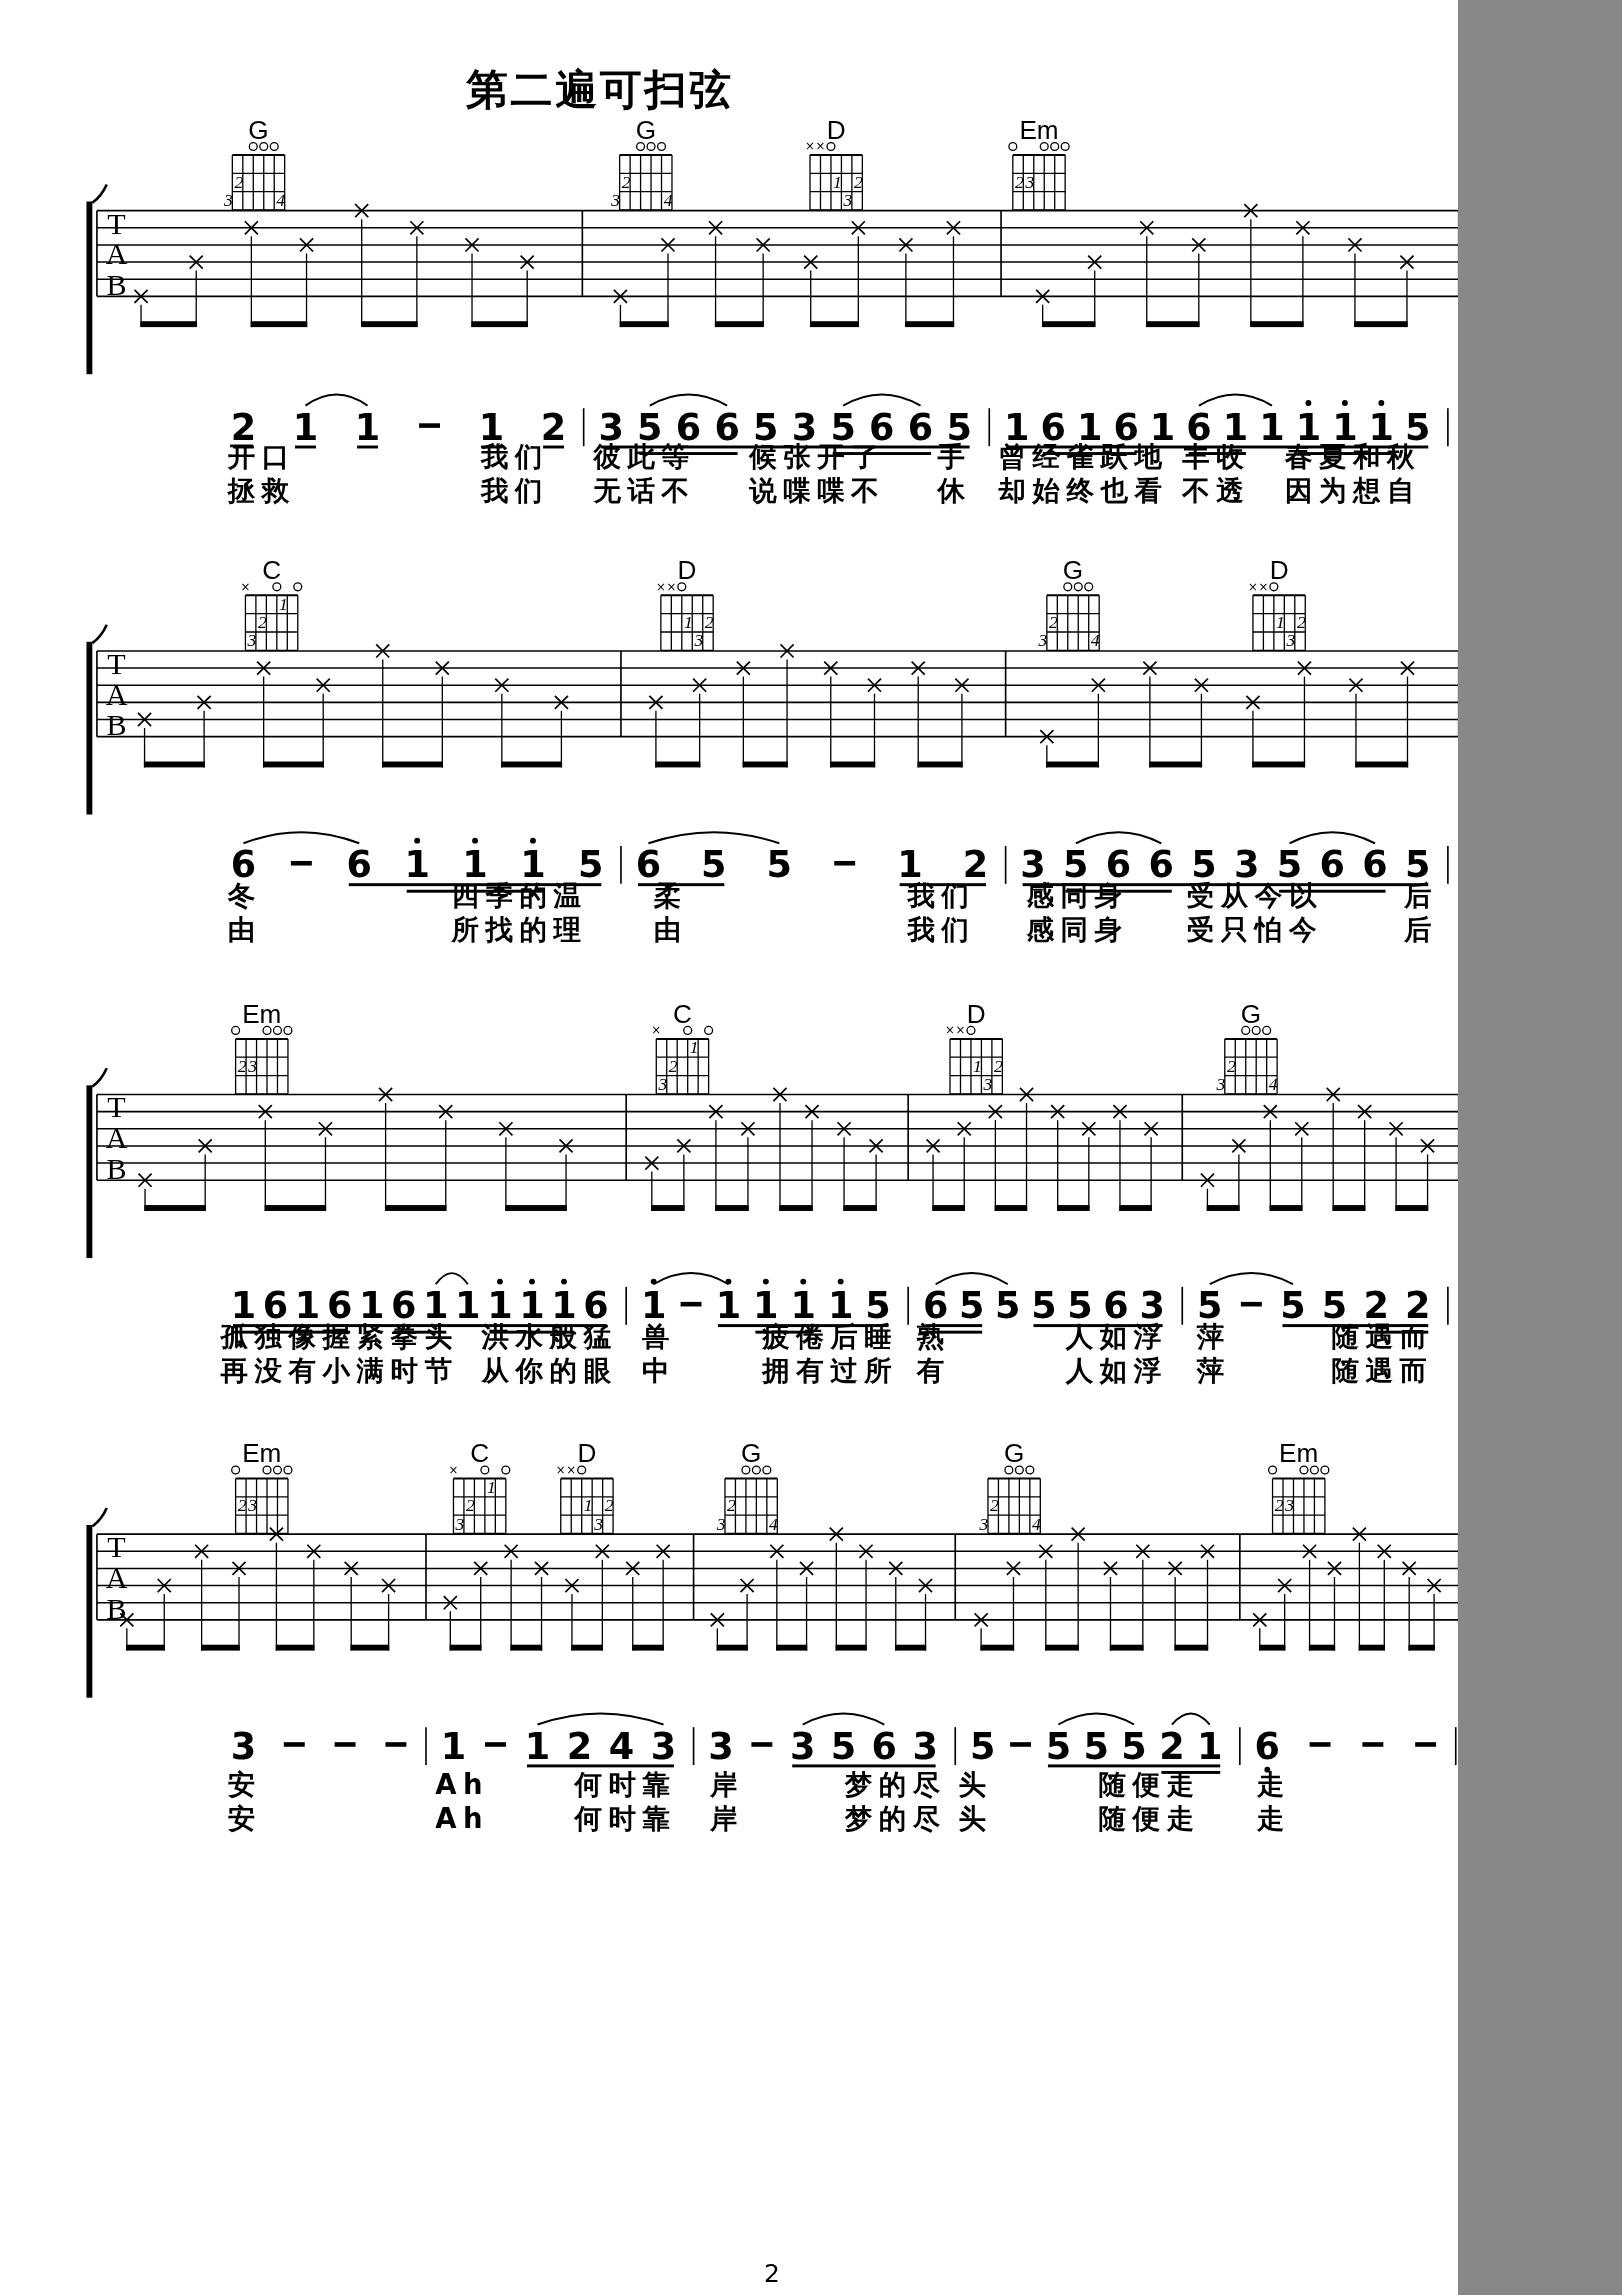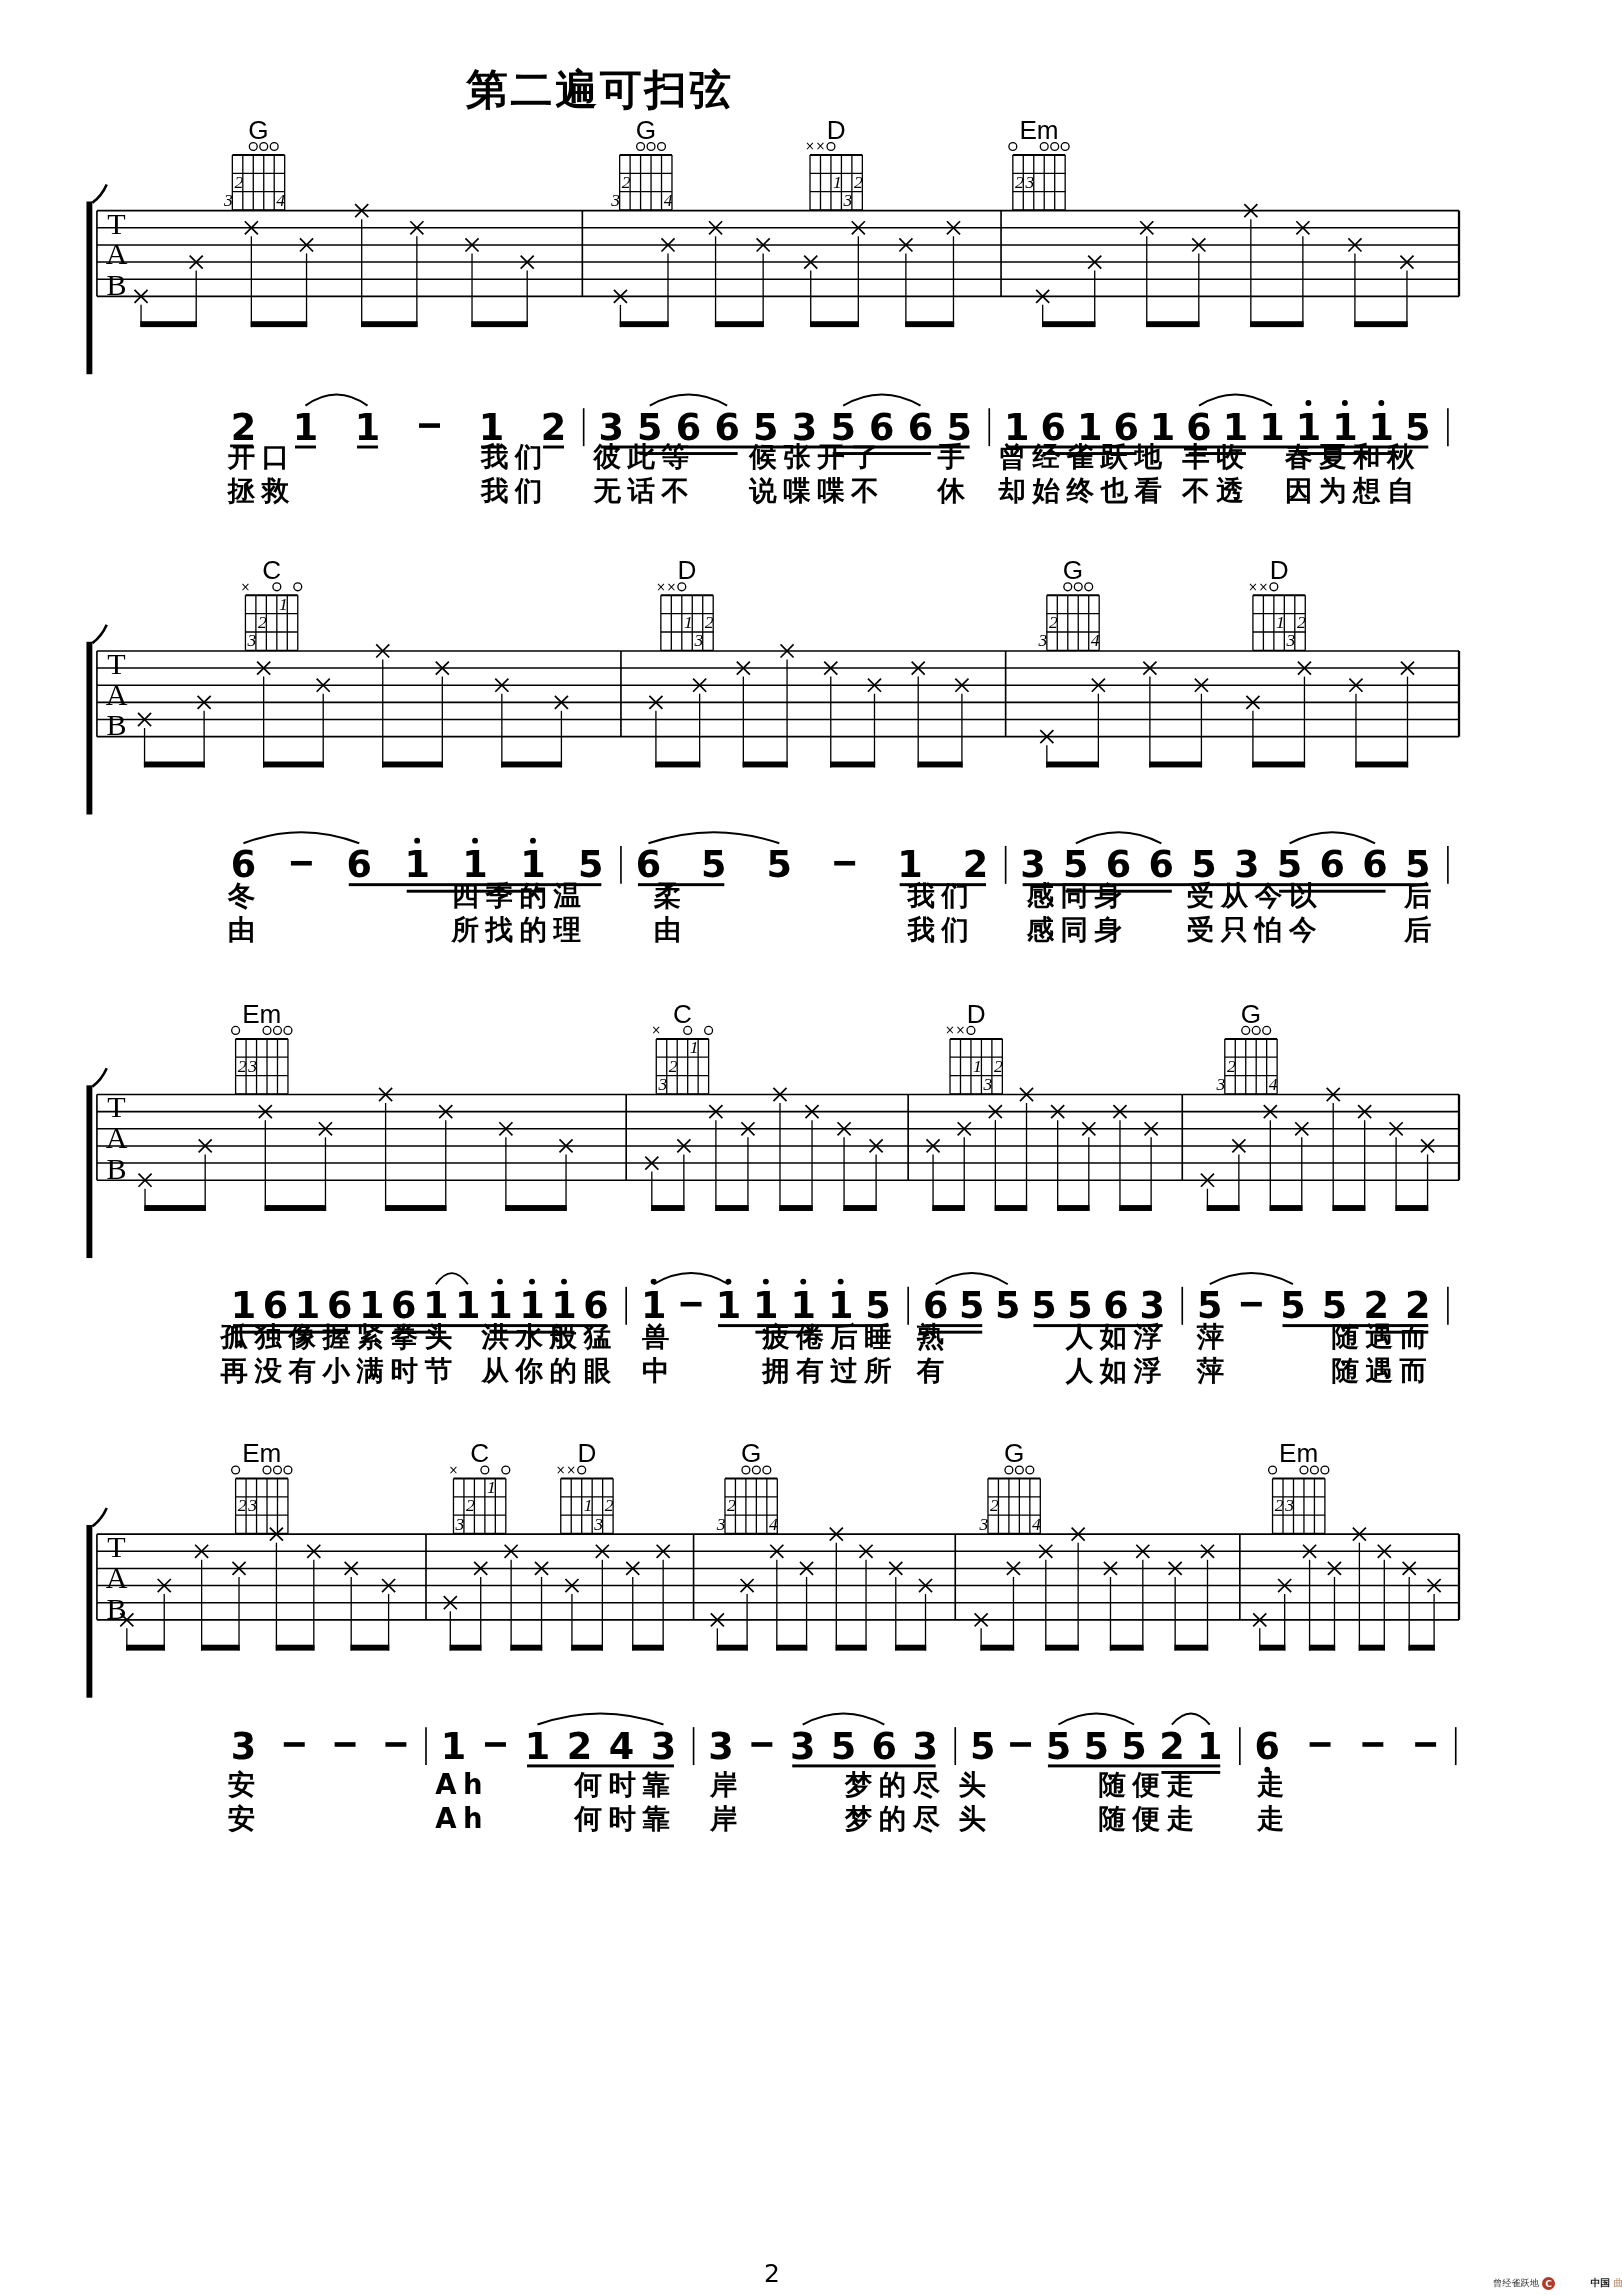--- a/index.html
+++ b/index.html
@@ -1,16 +1,16 @@
 <!DOCTYPE html>
 <html style="font-size:10.5px"><head>
 <meta charset="utf-8">
 <style>
   html,body{margin:0;padding:0;background:#888;}
-  .page{position:relative;width:1622px;height:2295px;background:#ffffff;overflow:hidden;
+  .page{position:relative;width:1458px;height:2295px;background:#ffffff;overflow:hidden;
         font-family:"DejaVu Sans", sans-serif;color:#000;}
   .title{position:absolute;left:466px;top:62px;font-size:42px;font-weight:bold;letter-spacing:2.6px;}
   #score{position:absolute;left:0;top:0;}
   .pageno{position:absolute;left:746px;top:2259px;width:52px;text-align:center;font-size:25px;}
   .watermark{position:absolute;left:1493px;top:2277px;display:flex;align-items:center;gap:3.3px;
              font-size:9.2px;color:#333;white-space:nowrap;}
   .logo{display:inline-block;width:13px;height:13px;border-radius:50%;background:#b23b28;color:#fff;
         font-size:9.2px;font-weight:bold;text-align:center;line-height:13px;}
   .site-main{font-weight:bold;color:#1a1a1a;font-size:9.8px;margin-left:32px;}
   .site-accent{font-weight:normal;color:#ad7d5c;font-size:9.8px;}

